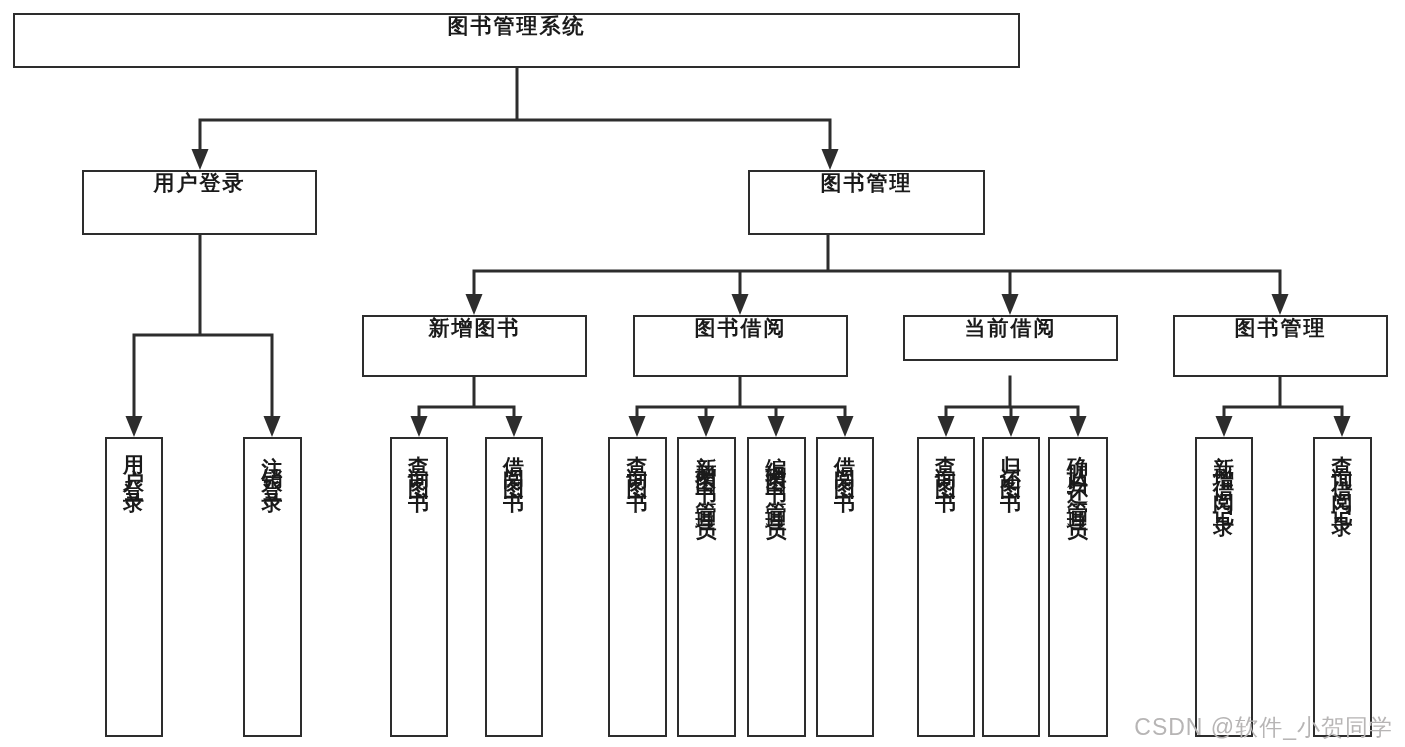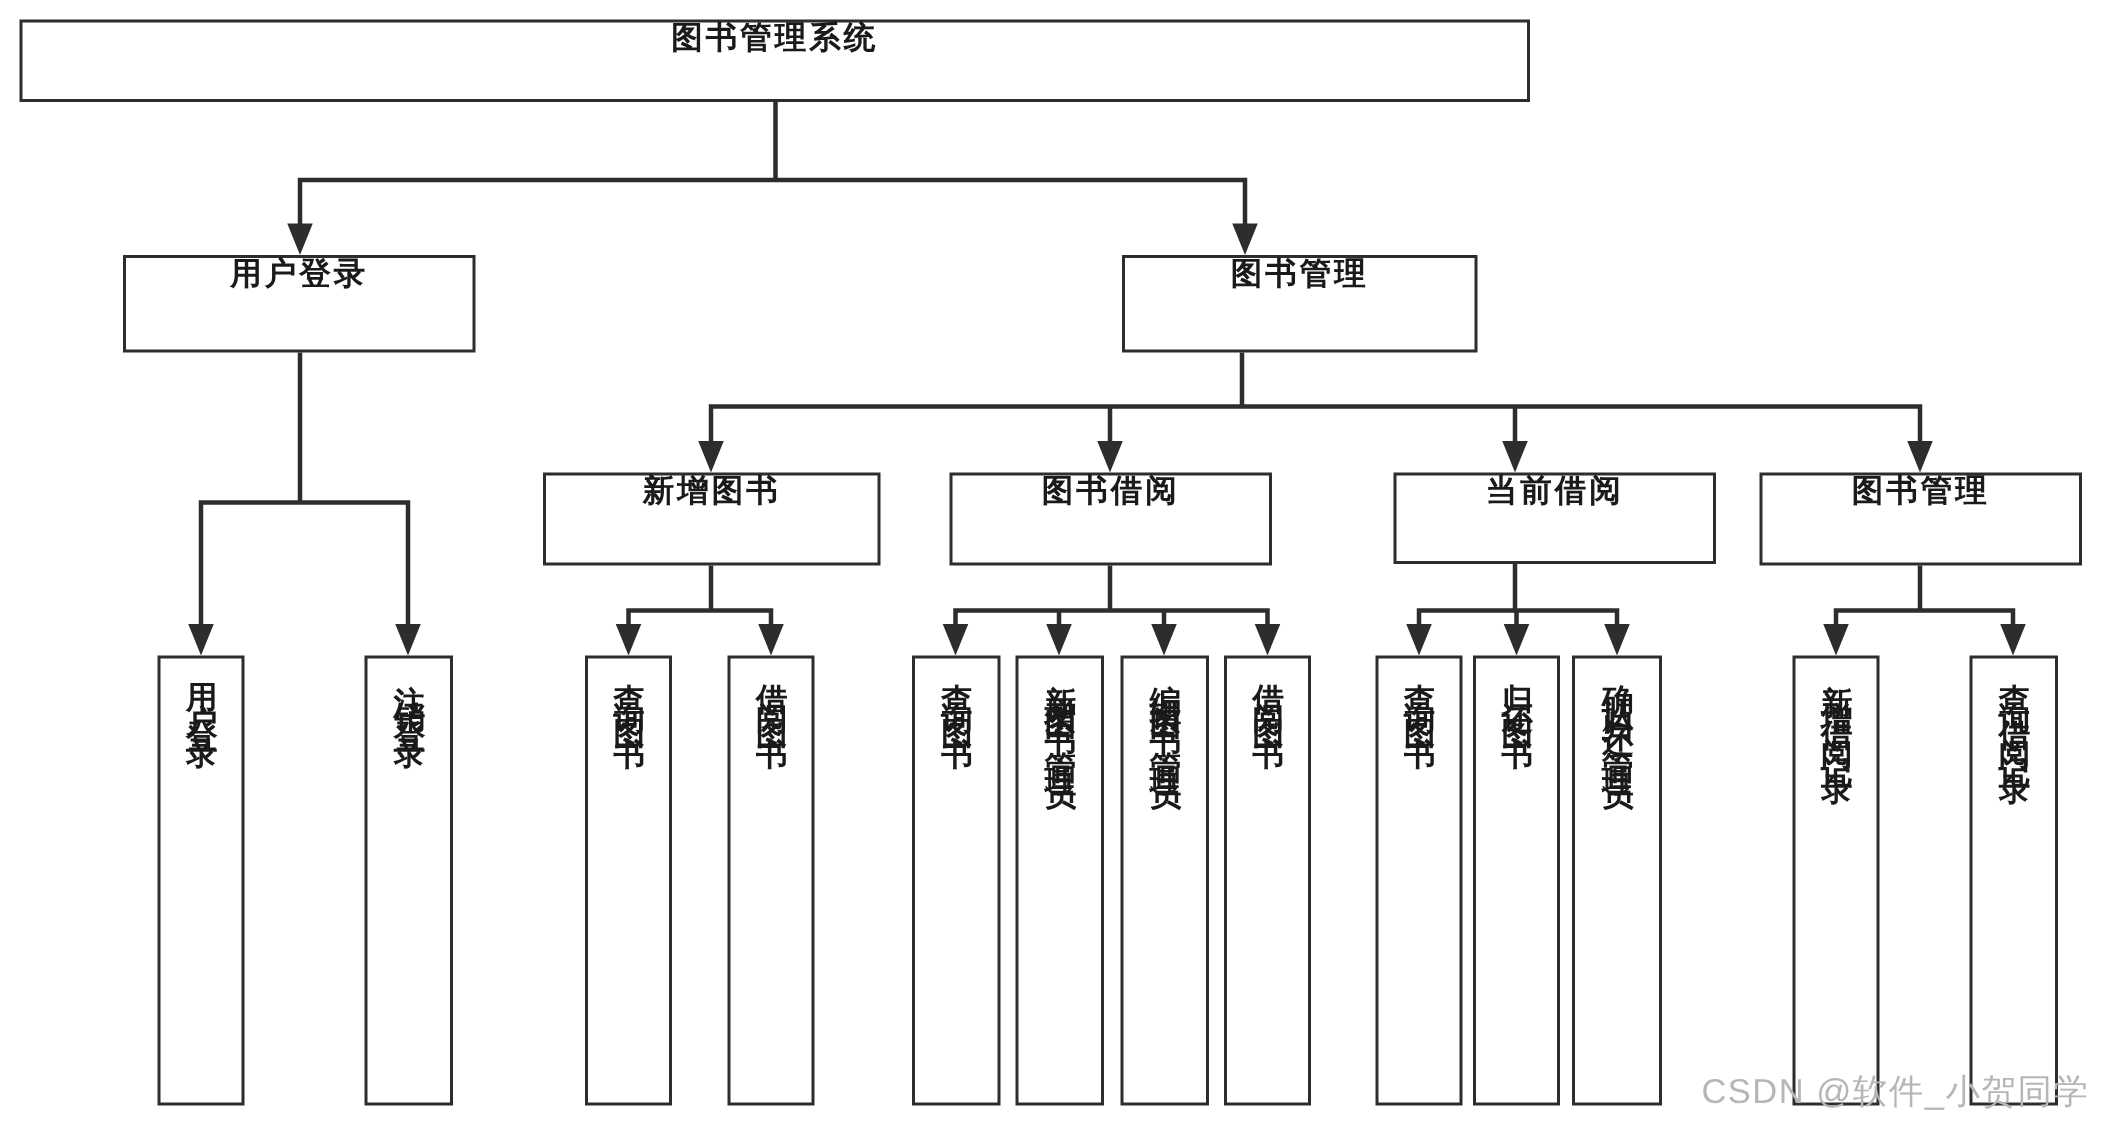--- a/index.html
+++ b/index.html
@@ -78,21 +78,21 @@
       </div>
       <div class="node" style="left: 748px; top: 170px; width: 237px; height: 65px;">
         <span class="lbl">图书管理</span>
       </div>
       <div class="node" style="left: 362px; top: 315px; width: 225px; height: 62px;">
         <span class="lbl">新增图书</span>
       </div>
       <div class="node" style="left: 633px; top: 315px; width: 215px; height: 62px;">
         <span class="lbl">图书借阅</span>
       </div>
-      <div class="node" style="left: 929px; top: 315px; width: 215px; height: 61px;">
+      <div class="node" style="left: 903px; top: 315px; width: 215px; height: 46px;">
         <span class="lbl">当前借阅</span>
       </div>
       <div class="node" style="left: 1173px; top: 315px; width: 215px; height: 62px;">
         <span class="lbl">图书管理</span>
       </div>
       <div class="node v" style="left: 105px; top: 437px; width: 58px; height: 300px;">
         <span class="lbl">用户登录</span>
       </div>
       <div class="node v" style="left: 243px; top: 437px; width: 59px; height: 300px;">
         <span class="lbl">注销登录</span>

